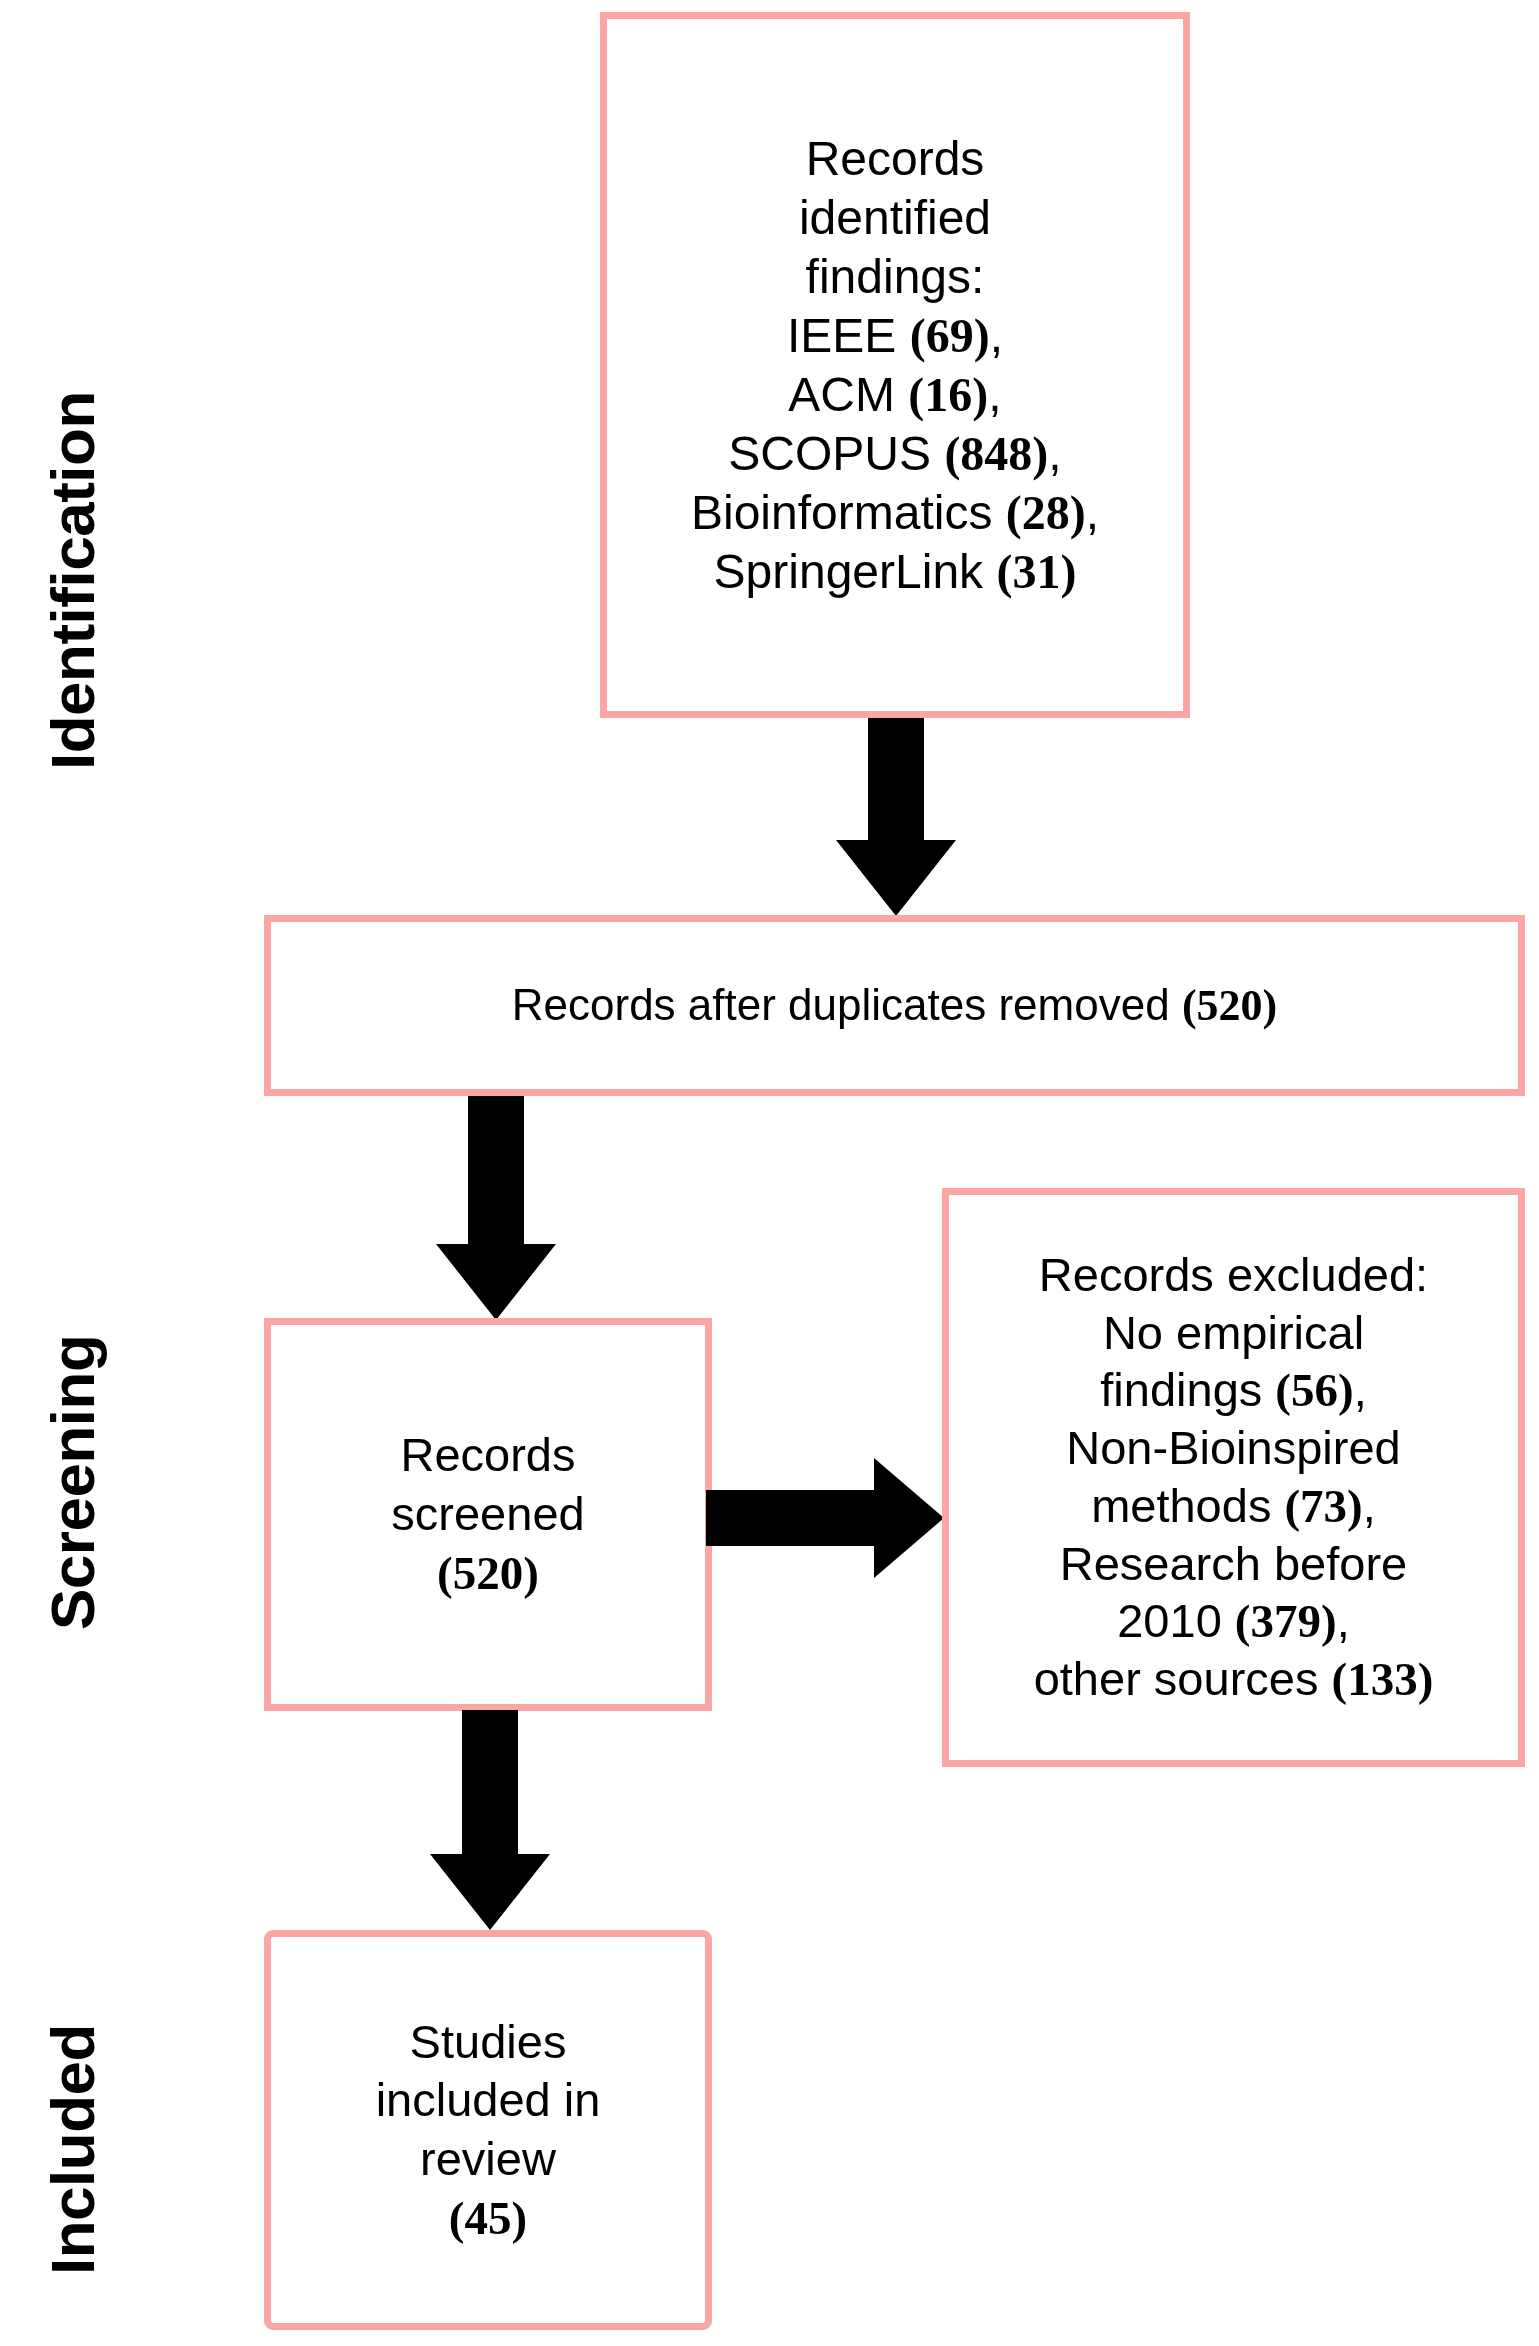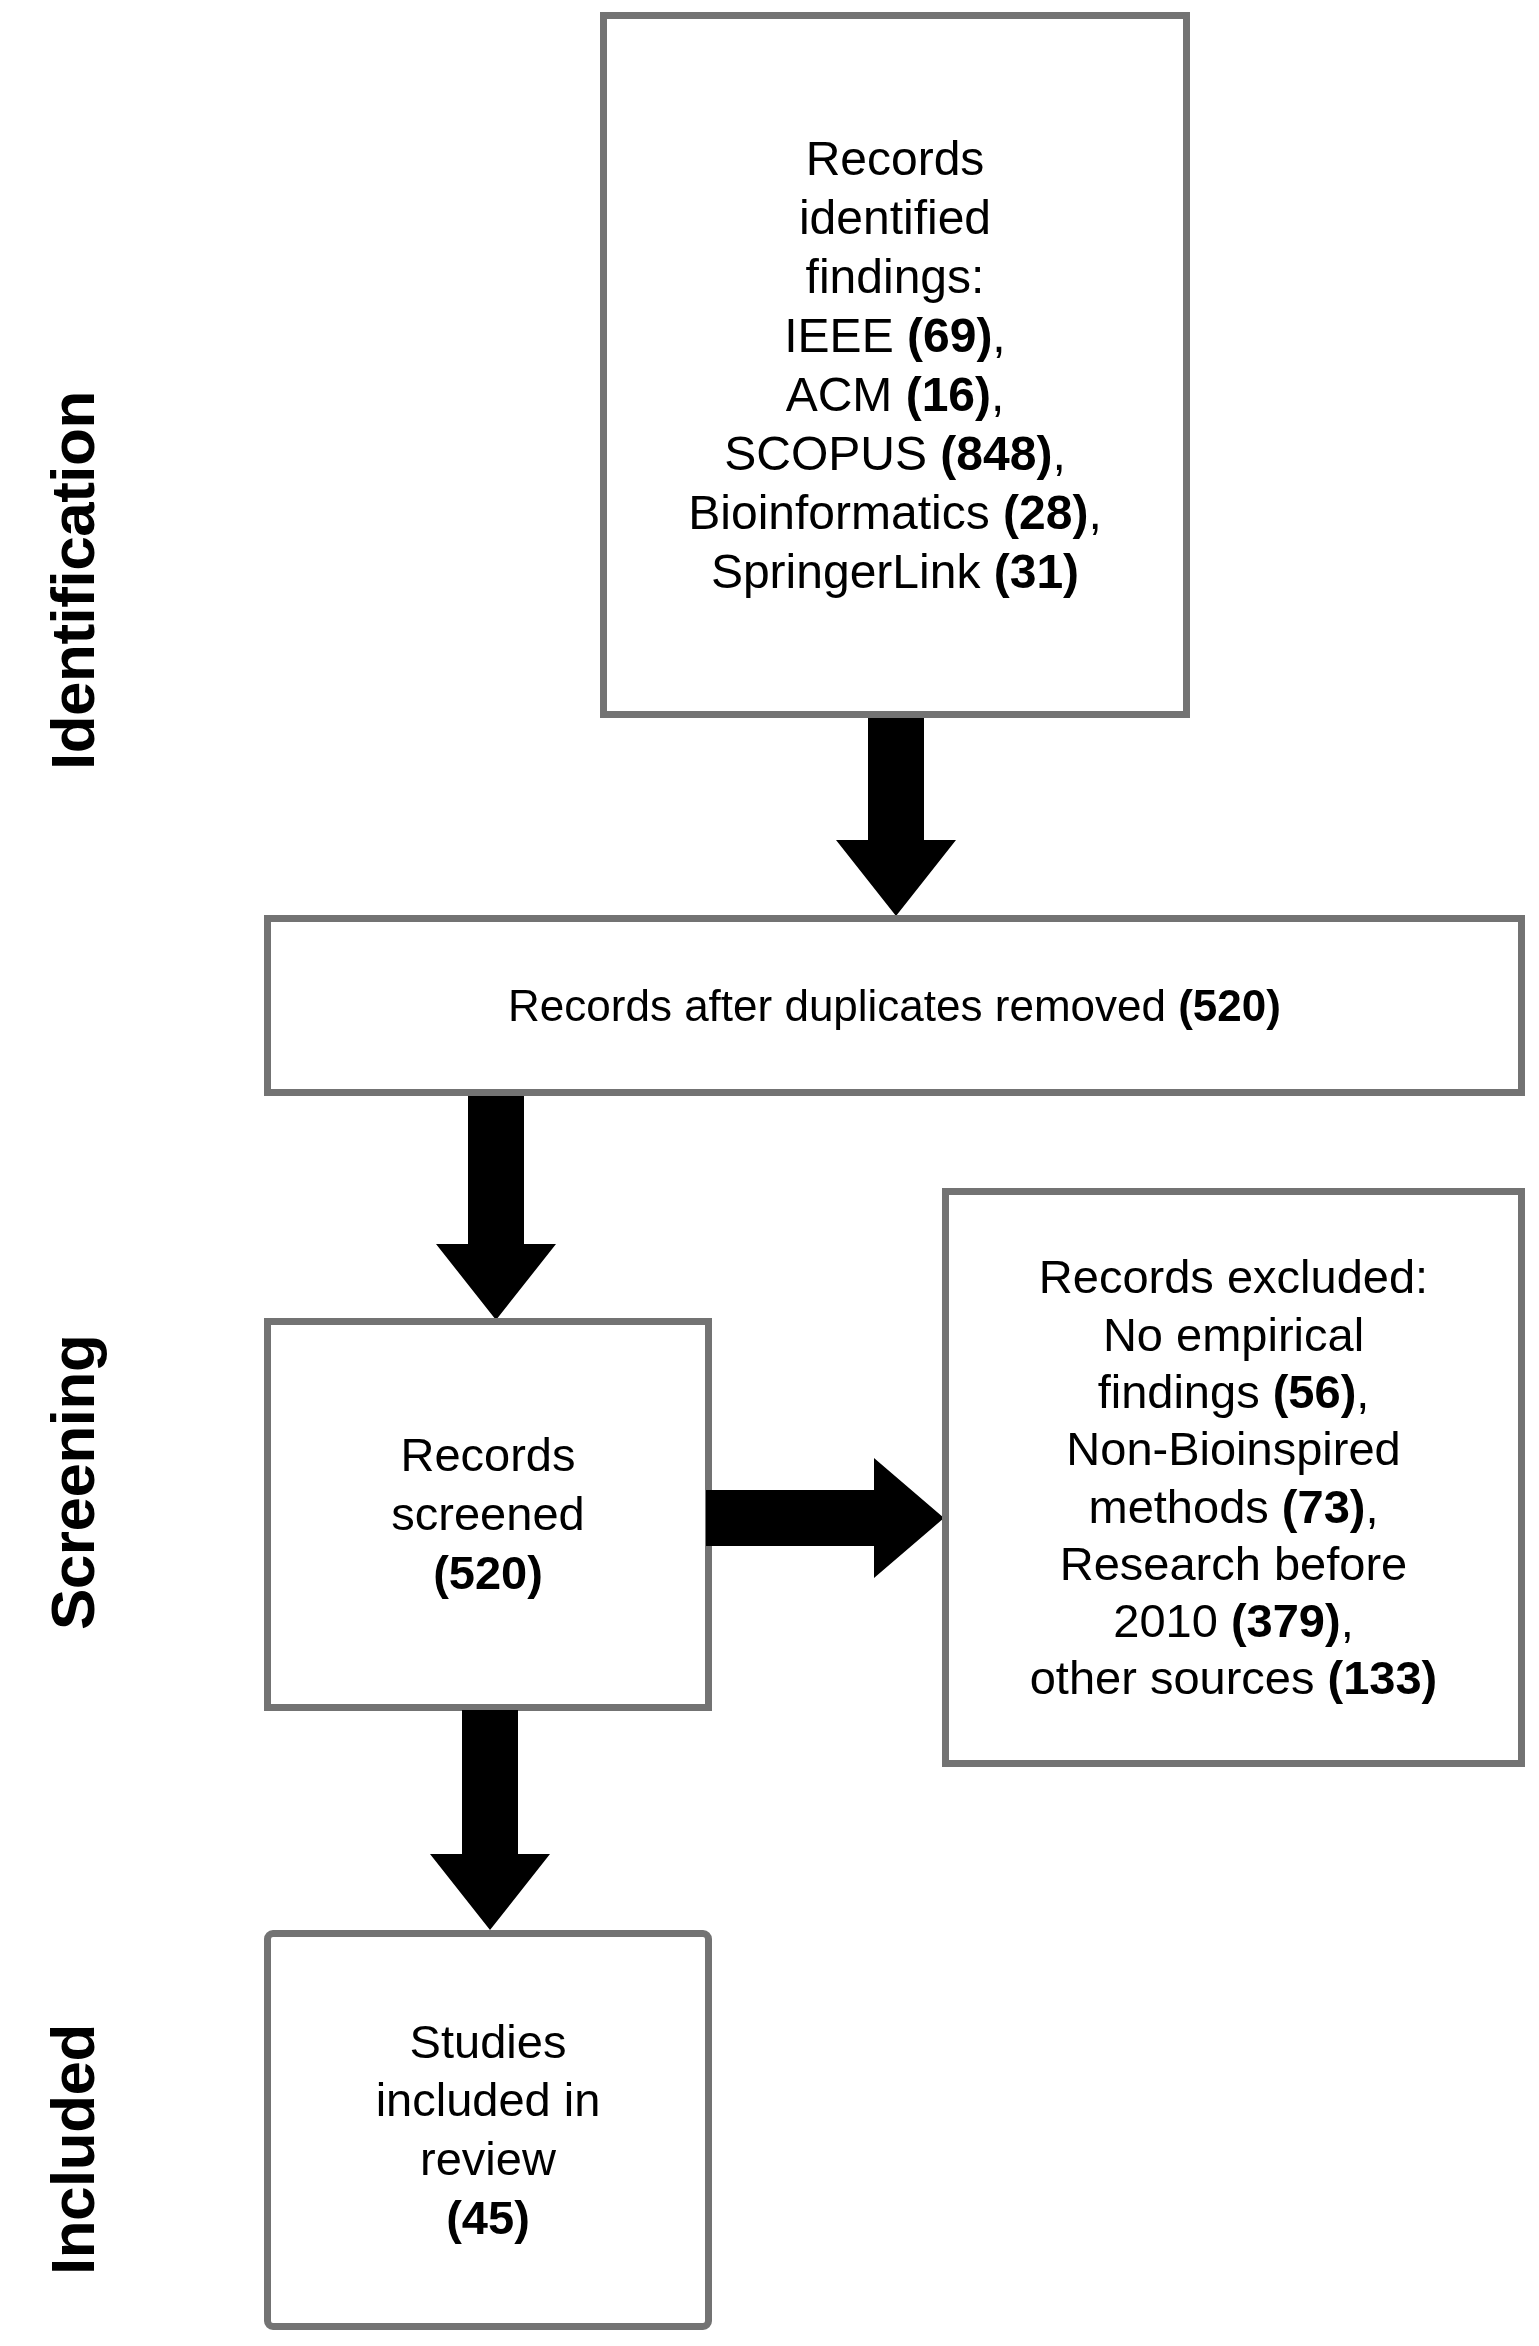--- a/index.html
+++ b/index.html
@@ -28,33 +28,33 @@
     white-space: nowrap;
     transform-origin: left top;
     transform: rotate(-90deg);
   }
 
   
   .pbox {
     position: absolute;
     box-sizing: border-box;
     background: #ffffff;
-    border: 7px solid #737373;
+    border: 7px solid #fca5a5;
     display: flex;
     align-items: center;
     justify-content: center;
     text-align: center;
   }
   .pbox .txt {
     font-size: 47px;
     line-height: 1.18;
     color: #000000;
     padding: 0 10px;
   }
-  .pbox .txt b { font-weight: bold; }
+  .pbox .txt b { font-weight: bold; font-family: Liberation Serif, serif; }
 
   
   #box-identified { left: 600px;  top: 12px;   width: 590px;  height: 706px; }
   #box-identified .txt { font-size: 48px; line-height: 1.23; }
 
   
   #box-duplicates { left: 264px;  top: 915px;  width: 1261px; height: 181px; }
   #box-duplicates .txt { font-size: 44px; }
 
   

